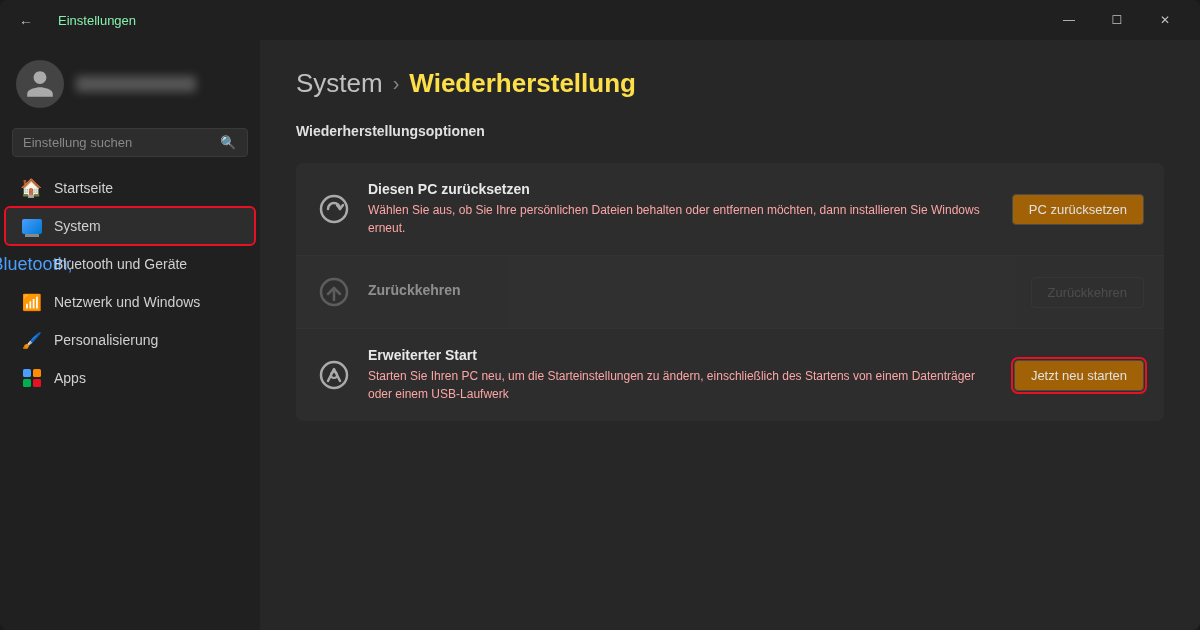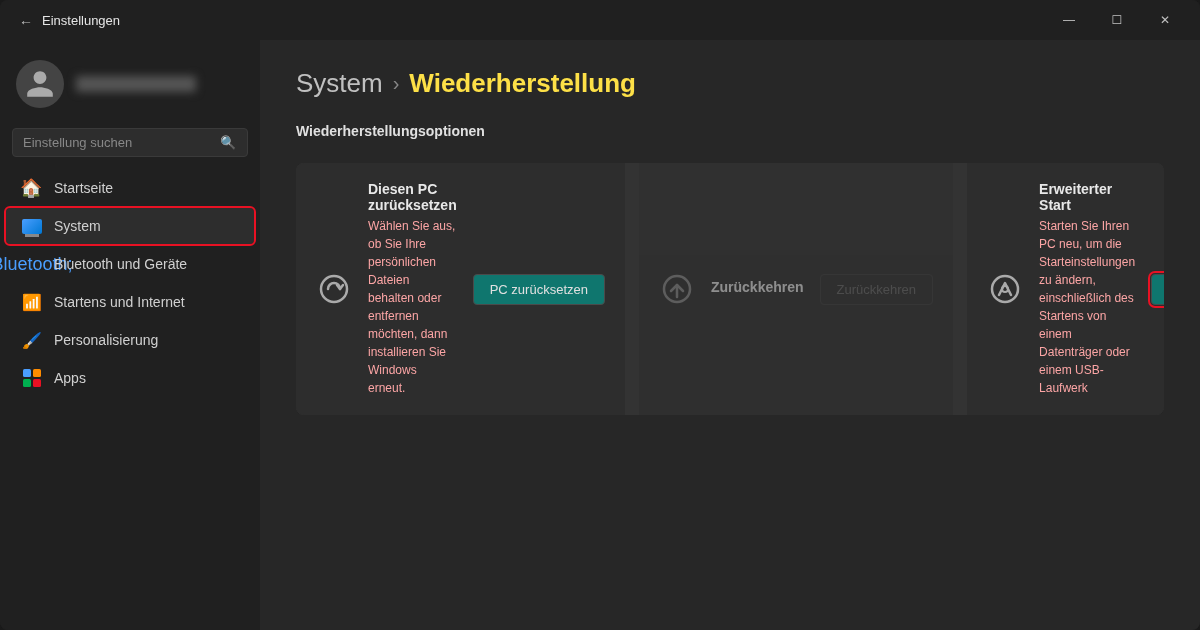--- a/index.html
+++ b/index.html
@@ -33,23 +33,23 @@
       height: 28px;
       display: flex;
       align-items: center;
       justify-content: center;
       border-radius: 4px;
       cursor: pointer;
       color: #c0c0c0;
       font-size: 14px;
     }
     .titlebar-title {
-      margin-left: 2px;
+      margin-left: 18px;
       font-size: 13px;
-      color: #e5e5e5;
+      color: #86efac;
     }
     .titlebar-controls {
       margin-left: auto;
       display: flex;
       gap: 2px;
     }
     .titlebar-btn {
       width: 46px;
       height: 32px;
       display: flex;
@@ -201,22 +201,22 @@
       color: #fde047;
     }
     .section-title {
       font-size: 14px;
       font-weight: 600;
       color: #e0e0e0;
       margin-bottom: 24px;
     }
     .recovery-options {
       display: flex;
-      flex-direction: row;
-      gap: 14px;
+      flex-direction: column;
+      gap: 1px;
       background: #333;
       border-radius: 8px;
       overflow: hidden;
     }
     .recovery-option {
       background: #2d2d2d;
       display: flex;
       align-items: center;
       padding: 18px 20px;
       gap: 16px;
@@ -244,21 +244,21 @@
       color: #e8e8e8;
       margin-bottom: 4px;
     }
     .option-desc {
       font-size: 12px;
       color: #fca5a5;
       line-height: 1.5;
     }
     .option-btn {
       padding: 7px 16px;
-      background: #0f766e;
+      background: #a16207;
       border: 1px solid #4a4a4a;
       border-radius: 4px;
       color: #e0e0e0;
       font-size: 13px;
       cursor: pointer;
       white-space: nowrap;
       font-family: 'Segoe UI', sans-serif;
       flex-shrink: 0;
     }
     .option-btn.highlighted {
@@ -321,21 +321,21 @@
         <div class="nav-icon" style="font-size:18px; color:#4a9eff;">	Bluetooth;
           <svg width="16" height="20" viewBox="0 0 16 20" fill="#4a9eff">
             <path d="M8 0L8 20M8 0L14 6L8 12M8 12L14 18M8 12L2 18M8 0L2 6" stroke="#4a9eff" stroke-width="2.5" fill="none"></path>
           </svg>
         </div>
         <span>Bluetooth und Geräte</span>
       </div>
 
       <div class="nav-item">
         <div class="nav-icon icon-wifi">📶</div>
-        <span>Startens und Internet</span>
+        <span>Netzwerk und Windows</span>
       </div>
 
       <div class="nav-item">
         <div class="nav-icon icon-paint">🖌️</div>
         <span>Personalisierung</span>
       </div>
 
       <div class="nav-item">
         <div class="nav-icon icon-apps">
           <svg width="20" height="20" viewBox="0 0 20 20">

